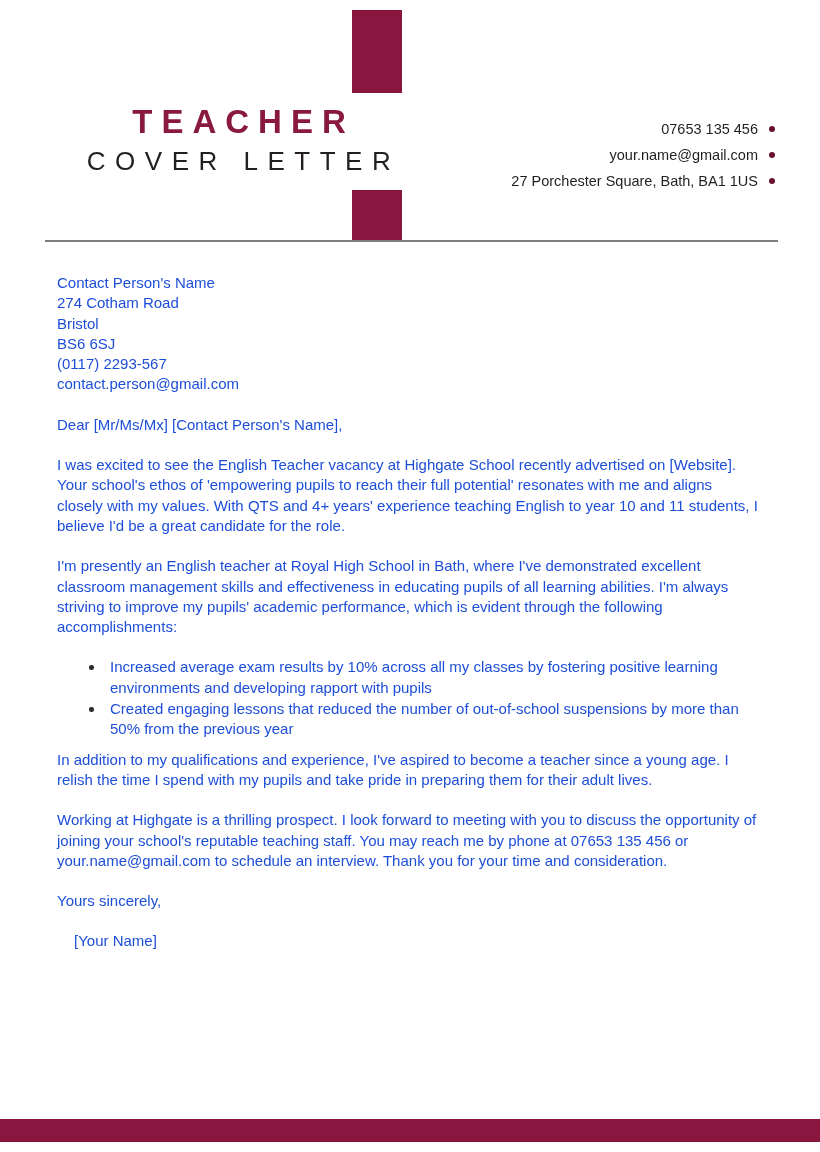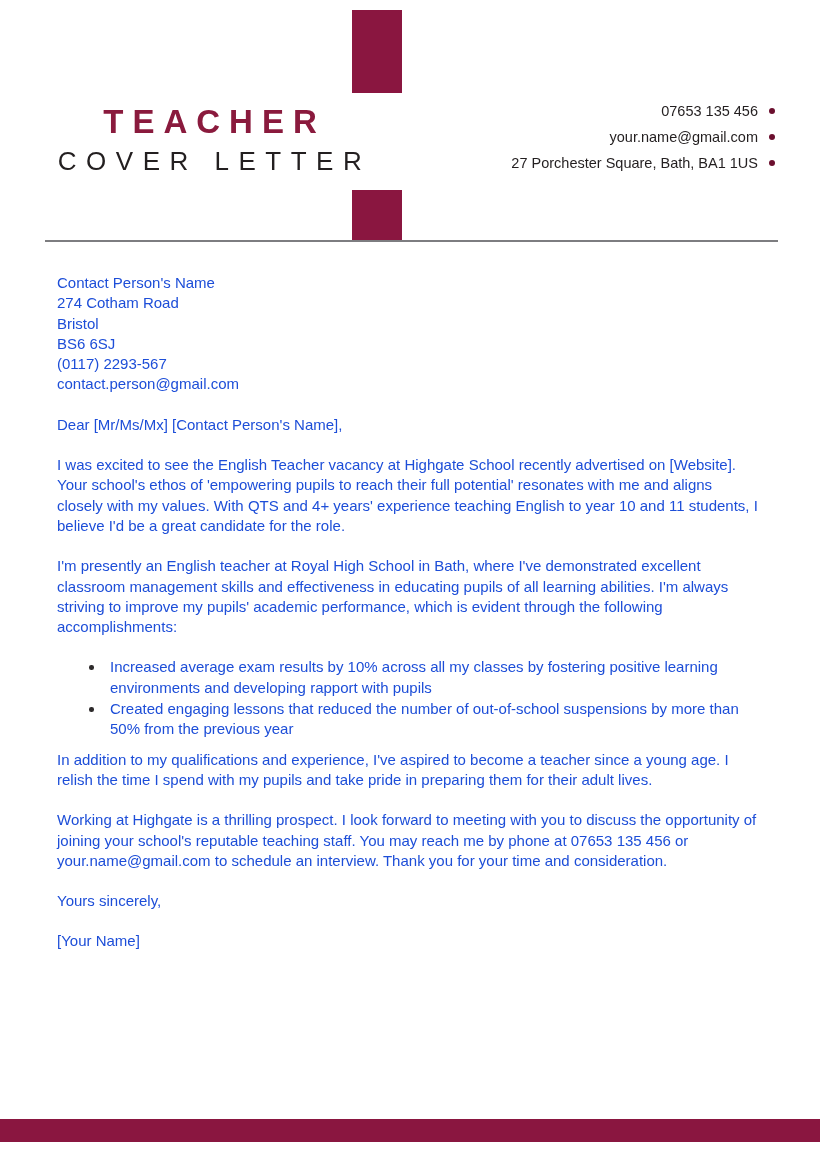--- a/index.html
+++ b/index.html
@@ -45,20 +45,21 @@
     height: 2px;
     background: #7d7d80;
   }
 
   .title-wrap {
     position: absolute;
     left: 0;
     top: 104px;
     width: 420px;
     text-align: center;
+    padding-left: 29px;
   }
   .title-main {
     font-size: 33px;
     font-weight: bold;
     letter-spacing: 9px;
     color: #8a1a3d;
     line-height: 1.08;
     text-indent: 9px;
   }
   .title-sub {
@@ -67,21 +68,21 @@
     letter-spacing: 9.5px;
     color: #231f20;
     line-height: 1.25;
     margin-top: 5px;
     text-indent: 9px;
   }
 
   .contact-list {
     position: absolute;
     right: 45px;
-    top: 98px;
+    top: 116px;
     list-style: none;
     margin: 0;
     padding: 0;
     text-align: center;
   }
   .contact-item {
     display: flex;
     align-items: center;
     justify-content: flex-end;
     font-size: 14.5px;
@@ -134,21 +135,21 @@
   .bullet-dot {
     position: absolute;
     left: 32px;
     top: 8px;
     width: 4.5px;
     height: 4.5px;
     border-radius: 50%;
     background: #2d2a2b;
   }
   .closing { margin: 0 0 20px 0; }
-  .signature { margin: 0; }
+  .signature { margin: 17px; }
 
   
   .footer-bar {
     position: absolute;
     left: 0;
     top: 1119px;
     width: 820px;
     height: 23px;
     background: #8a1640;
   }

